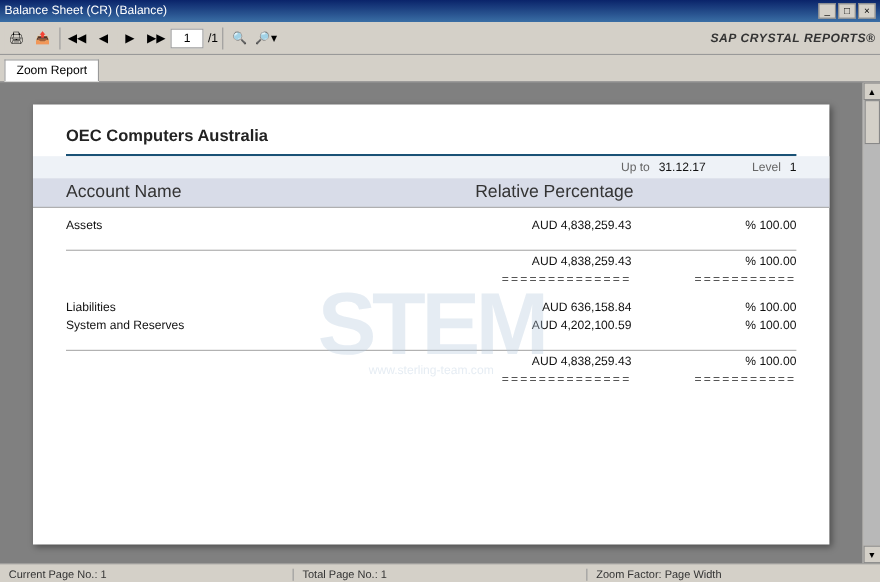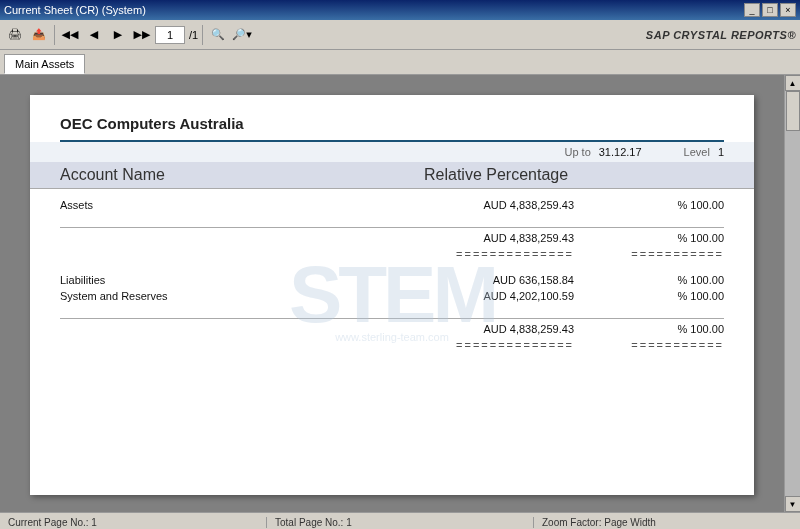--- a/index.html
+++ b/index.html
@@ -185,21 +185,21 @@
       grid-template-columns: 1fr 160px 140px;
       border-bottom: 1px solid #aaa;
       padding: 4px 0;
       font-size: 16px;
       color: #333;
       background: #d8dce8;
       margin: 0 -30px;
       padding: 4px 30px;
     }
     .col-header-balance { text-align: right; padding-right: 10px; }
-    .col-header-pct { text-align: left; }
+    .col-header-pct { text-align: center; }
 
     
     .data-section { margin-top: 8px; }
     .data-row {
       display: grid;
       grid-template-columns: 1fr 160px 140px;
       padding: 2px 0;
       font-size: 11px;
       color: #111;
     }
@@ -263,21 +263,21 @@
       border-right: 1px solid #999;
     }
     .status-section:last-child { border-right: none; }
 
     .section-gap { height: 10px; }
   </style>
 </head>
 <body>
 
 <div class="title-bar">
-  <span class="title-bar-title">Current Sheet (CR) (System)</span>
+  <span class="title-bar-title">Balance Sheet (CR) (Balance)</span>
   <div class="title-bar-controls">
     <div class="title-bar-btn">_</div>
     <div class="title-bar-btn">□</div>
     <div class="title-bar-btn">×</div>
   </div>
 </div>
 
 <div class="toolbar">
   <div class="toolbar-btn" title="Print">🖨</div>
   <div class="toolbar-btn" title="Export">📤</div>
@@ -288,21 +288,21 @@
   <div class="toolbar-btn" title="Last Page">▶▶</div>
   <input class="page-input" type="text" value="1" style="">
   <span class="page-total">/1</span>
   <div class="toolbar-sep"></div>
   <div class="toolbar-btn">🔍</div>
   <div class="toolbar-btn">🔎▾</div>
   <span class="sap-branding">SAP CRYSTAL REPORTS®</span>
 </div>
 
 <div class="tab-bar">
-  <div class="tab active">Main Assets</div>
+  <div class="tab active">Zoom Report</div>
 </div>
 
 <div class="content-area">
 
   <div class="report-page">
 
     <div class="watermark">STEM</div>
     <div class="watermark-url">www.sterling-team.com</div>
 
     <div class="report-header">

